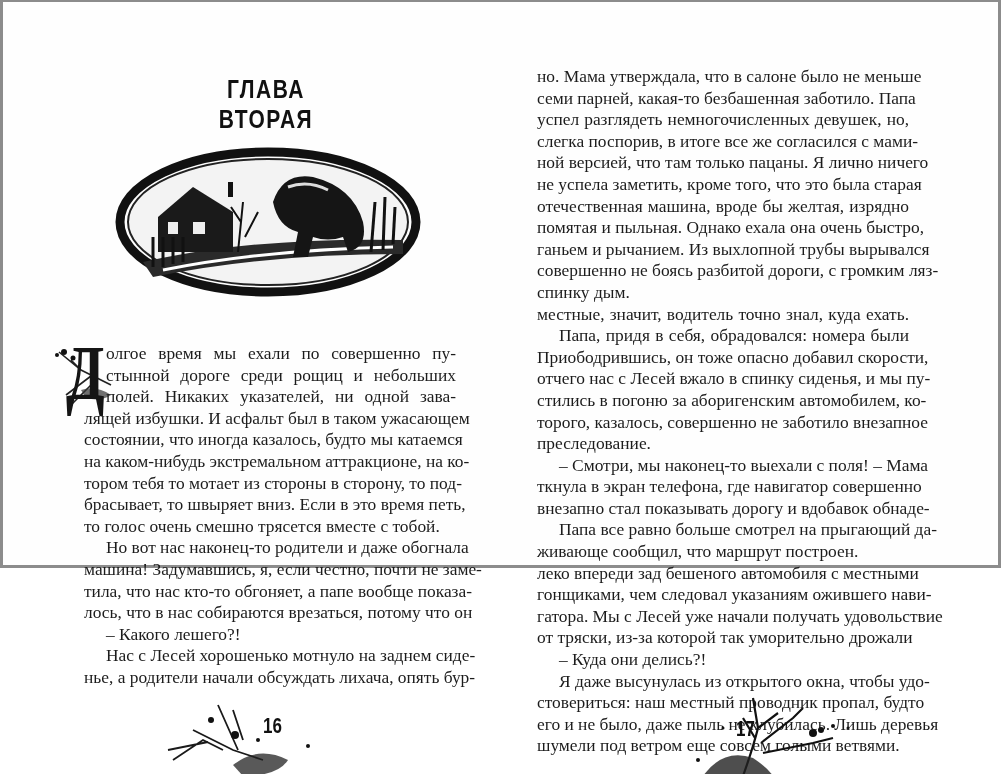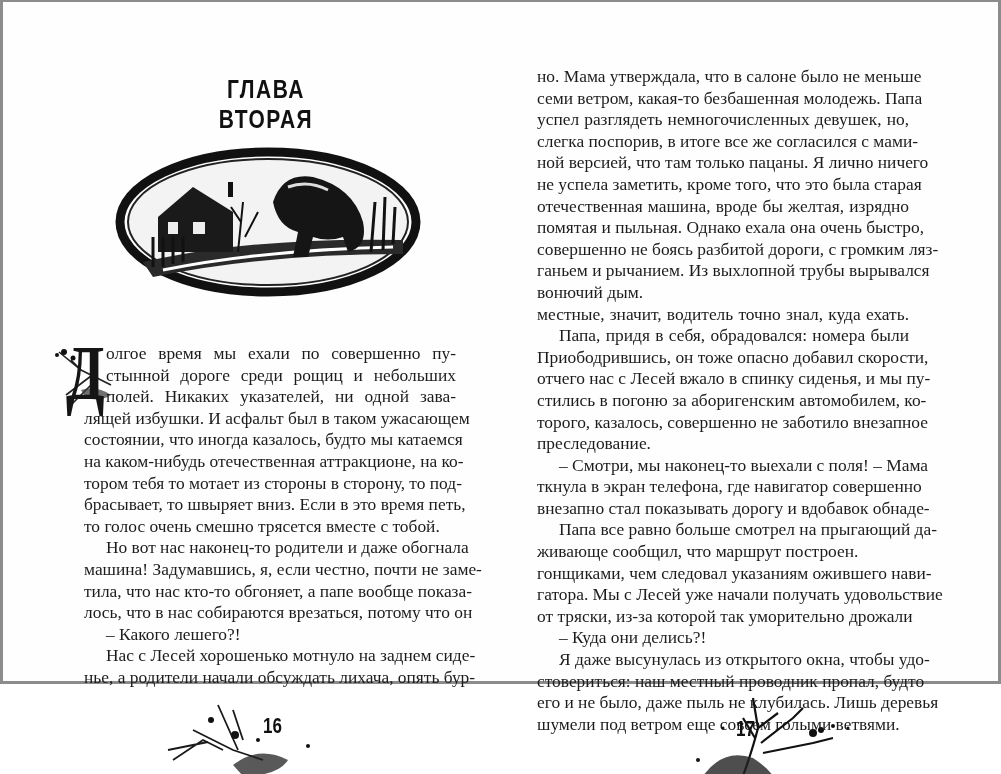--- a/index.html
+++ b/index.html
@@ -2,21 +2,21 @@
 <html><head>
   <meta charset="utf-8">
   <style>
     html, body { margin: 0; padding: 0; background: #ffffff; }
     body {
       width: 1001px; height: 774px; position: relative; overflow: hidden;
       font-family: "Liberation Serif", "DejaVu Serif", serif;
       color: #1a1a1a;
     }
     .frame {
-      position: absolute; left: 0; top: 0; width: 1001px; height: 684px;
+      position: absolute; left: 0; top: 0; width: 1001px; height: 568px;
       box-sizing: border-box;
       border-top: 2px solid #8c8c8c;
       border-left: 3px solid #8c8c8c;
       border-right: 3px solid #8c8c8c;
       border-bottom: 3px solid #8c8c8c;
       background: #fefefe;
     }
     .page { position: absolute; top: 0; height: 774px; }
     .page-left { left: 0; width: 500px; }
     .page-right { left: 500px; width: 501px; }
@@ -113,21 +113,21 @@
       <path d="M30 50 Q45 45 60 55 Q50 62 35 58 Z" fill="#333" opacity="0.7"></path>
     </svg>
     <div class="dropcap-letter">Д</div>
 
     <div class="text left-text">
       <span class="line" style="padding-left:22px">олгое время мы ехали по совершенно пу-</span>
       <span class="line" style="padding-left:22px">стынной дороге среди рощиц и небольших</span>
       <span class="line" style="padding-left:22px">полей. Никаких указателей, ни одной зава-</span>
       <span class="line">лящей избушки. И асфальт был в таком ужасающем</span>
       <span class="line">состоянии, что иногда казалось, будто мы катаемся</span>
-      <span class="line">на каком-нибудь отечественная аттракционе, на ко-</span>
+      <span class="line">на каком-нибудь экстремальном аттракционе, на ко-</span>
       <span class="line">тором тебя то мотает из стороны в сторону, то под-</span>
       <span class="line">брасывает, то швыряет вниз. Если в это время петь,</span>
       <span class="line last">то голос очень смешно трясется вместе с тобой.</span>
       <span class="line" style="padding-left:22px">Но вот нас наконец-то родители и даже обогнала</span>
       <span class="line">машина! Задумавшись, я, если честно, почти не заме-</span>
       <span class="line">тила, что нас кто-то обгоняет, а папе вообще показа-</span>
       <span class="line">лось, что в нас собираются врезаться, потому что он</span>
       <span class="line last" style="padding-left:22px">– Какого лешего?!</span>
       <span class="line" style="padding-left:22px">Нас с Лесей хорошенько мотнуло на заднем сиде-</span>
       <span class="line">нье, а родители начали обсуждать лихача, опять бур-</span>
@@ -140,42 +140,43 @@
       <circle cx="95" cy="60" r="2" fill="#111"></circle>
         <circle cx="145" cy="66" r="2" fill="#111"></circle>
       <path d="M70 85 Q95 65 125 80 Q115 96 80 96 Z" fill="#222" opacity="0.75"></path>
     </svg>
     <div class="page-number pn-left">16</div>
   </div>
 
   <div class="page page-right">
     <div class="text right-text">
       <span class="line">но. Мама утверждала, что в салоне было не меньше</span>
-      <span class="line">семи ветром, какая-то безбашенная молодежь. Папа</span>
+      <span class="line">семи парней, какая-то безбашенная заботило. Папа</span>
       <span class="line">успел разглядеть немногочисленных девушек, но,</span>
       <span class="line">слегка поспорив, в итоге все же согласился с мами-</span>
       <span class="line">ной версией, что там только пацаны. Я лично ничего</span>
       <span class="line">не успела заметить, кроме того, что это была старая</span>
       <span class="line">отечественная машина, вроде бы желтая, изрядно</span>
       <span class="line">помятая и пыльная. Однако ехала она очень быстро,</span>
+      <span class="line">ганьем и рычанием. Из выхлопной трубы вырывался</span>
       <span class="line">совершенно не боясь разбитой дороги, с громким ляз-</span>
-      <span class="line">ганьем и рычанием. Из выхлопной трубы вырывался</span>
-      <span class="line last">вонючий дым.</span>
+      <span class="line last">спинку дым.</span>
       <span class="line">местные, значит, водитель точно знал, куда ехать.</span>
       <span class="line" style="padding-left:22px">Папа, придя в себя, обрадовался: номера были</span>
       <span class="line">Приободрившись, он тоже опасно добавил скорости,</span>
       <span class="line">отчего нас с Лесей вжало в спинку сиденья, и мы пу-</span>
       <span class="line">стились в погоню за аборигенским автомобилем, ко-</span>
       <span class="line">торого, казалось, совершенно не заботило внезапное</span>
       <span class="line last">преследование.</span>
       <span class="line" style="padding-left:22px">– Смотри, мы наконец-то выехали с поля! – Мама</span>
       <span class="line">ткнула в экран телефона, где навигатор совершенно</span>
       <span class="line">внезапно стал показывать дорогу и вдобавок обнаде-</span>
       <span class="line" style="padding-left:22px">Папа все равно больше смотрел на прыгающий да-</span>
       <span class="line last">живающе сообщил, что маршрут построен.</span>
+      <span class="line">леко впереди зад бешеного автомобиля с местными</span>
       <span class="line">гонщиками, чем следовал указаниям ожившего нави-</span>
       <span class="line">гатора. Мы с Лесей уже начали получать удовольствие</span>
       <span class="line">от тряски, из-за которой так уморительно дрожали</span>
       <span class="line last" style="padding-left:22px">– Куда они делись?!</span>
       <span class="line" style="padding-left:22px">Я даже высунулась из открытого окна, чтобы удо-</span>
       <span class="line">стовериться: наш местный проводник пропал, будто</span>
       <span class="line">его и не было, даже пыль не клубилась. Лишь деревья</span>
       <span class="line last">шумели под ветром еще совсем голыми ветвями.</span>
     </div>
 

